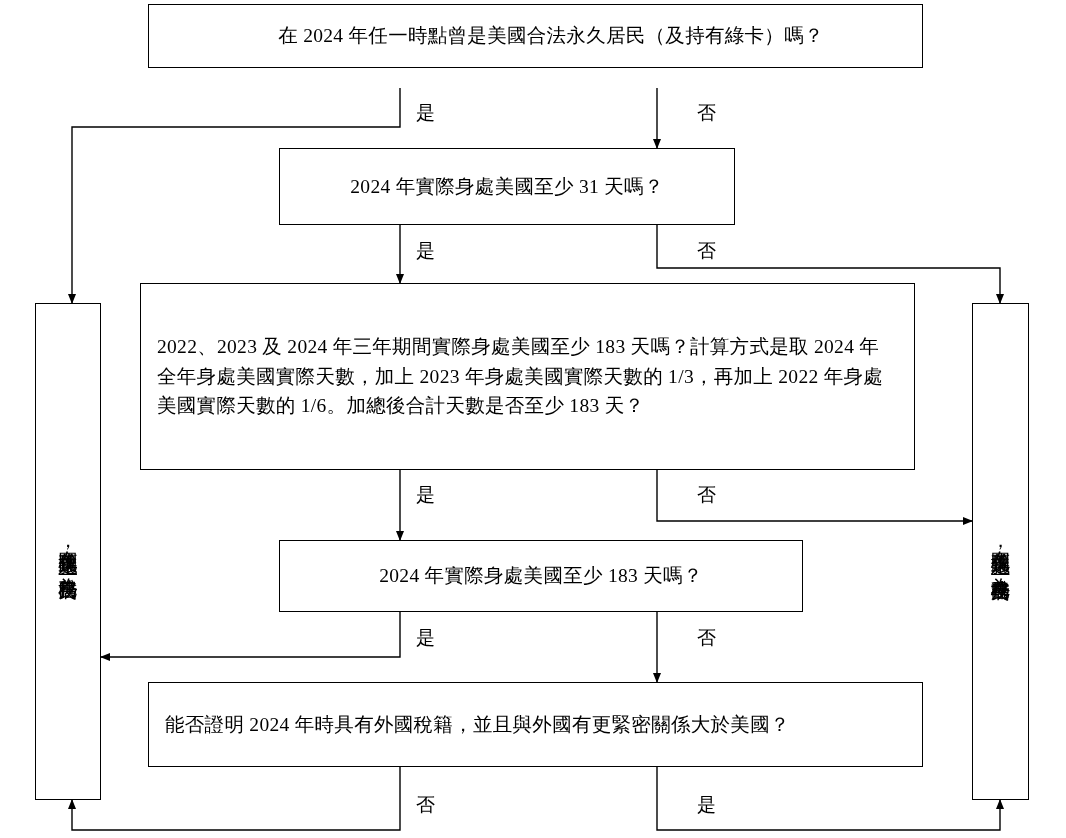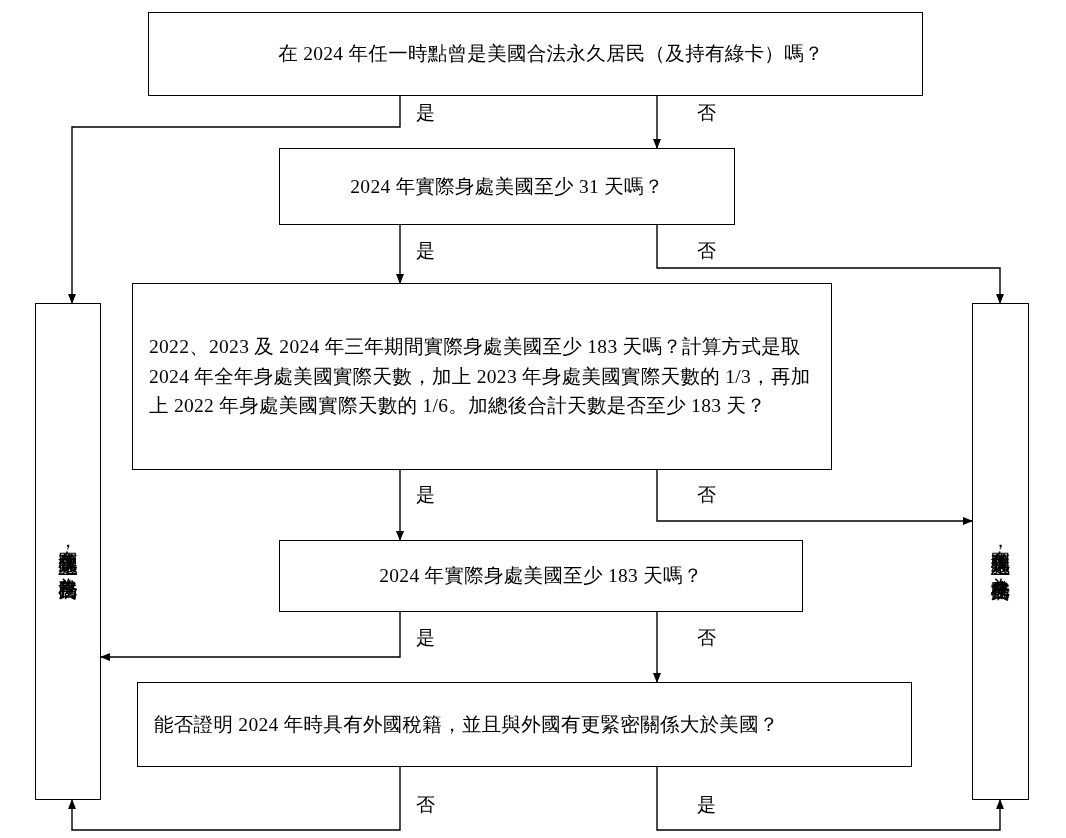--- a/index.html
+++ b/index.html
@@ -103,37 +103,37 @@
 
     <path d="M 400,612 L 400,657 L 101,657" fill="none" stroke="#000000" stroke-width="1.4" marker-end="url(#arrow)"></path>
 
     <path d="M 657,612 L 657,682" fill="none" stroke="#000000" stroke-width="1.4" marker-end="url(#arrow)"></path>
 
     <path d="M 400,767 L 400,830 L 72,830 L 72,800" fill="none" stroke="#000000" stroke-width="1.4" marker-end="url(#arrow)"></path>
 
     <path d="M 657,767 L 657,830 L 1000,830 L 1000,800" fill="none" stroke="#000000" stroke-width="1.4" marker-end="url(#arrow)"></path>
   </svg>
 
-  <div class="node center" style="left:148px; top:12px; width:775px; height:84px;padding-left:31px;">
+  <div class="node center" style="left:148px; top:4px; width:775px; height:64px;padding-left:31px;">
     <div class="txt">在 2024 年任一時點曾是美國合法永久居民（及持有綠卡）嗎？</div>
   </div>
 
   <div class="node center" style="left:279px; top:148px; width:456px; height:77px;">
     <div class="txt">2024 年實際身處美國至少 31 天嗎？</div>
   </div>
 
-  <div class="node left" style="left:132px; top:283px; width:700px; height:187px;">
+  <div class="node left" style="left:140px; top:283px; width:775px; height:187px;">
     <div class="txt">2022、2023 及 2024 年三年期間實際身處美國至少 183 天嗎？計算方式是取 2024 年全年身處美國實際天數，加上 2023 年身處美國實際天數的 1/3，再加上 2022 年身處美國實際天數的 1/6。加總後合計天數是否至少 183 天？</div>
   </div>
 
   <div class="node center" style="left:279px; top:540px; width:524px; height:72px;">
     <div class="txt">2024 年實際身處美國至少 183 天嗎？</div>
   </div>
 
-  <div class="node left" style="left:137px; top:682px; width:775px; height:85px;">
+  <div class="node left" style="left:148px; top:682px; width:775px; height:85px;">
     <div class="txt">能否證明 2024 年時具有外國稅籍，並且與外國有更緊密關係大於美國？</div>
   </div>
 
   <div class="vnode" style="left:35px; top:303px; width:66px; height:497px;">
     <div class="vtxt">在美國稅定義上，為稅務居民</div>
   </div>
 
   <div class="vnode" style="left:972px; top:303px; width:57px; height:497px;">
     <div class="vtxt">在美國稅定義上，為非稅務居民</div>
   </div>

